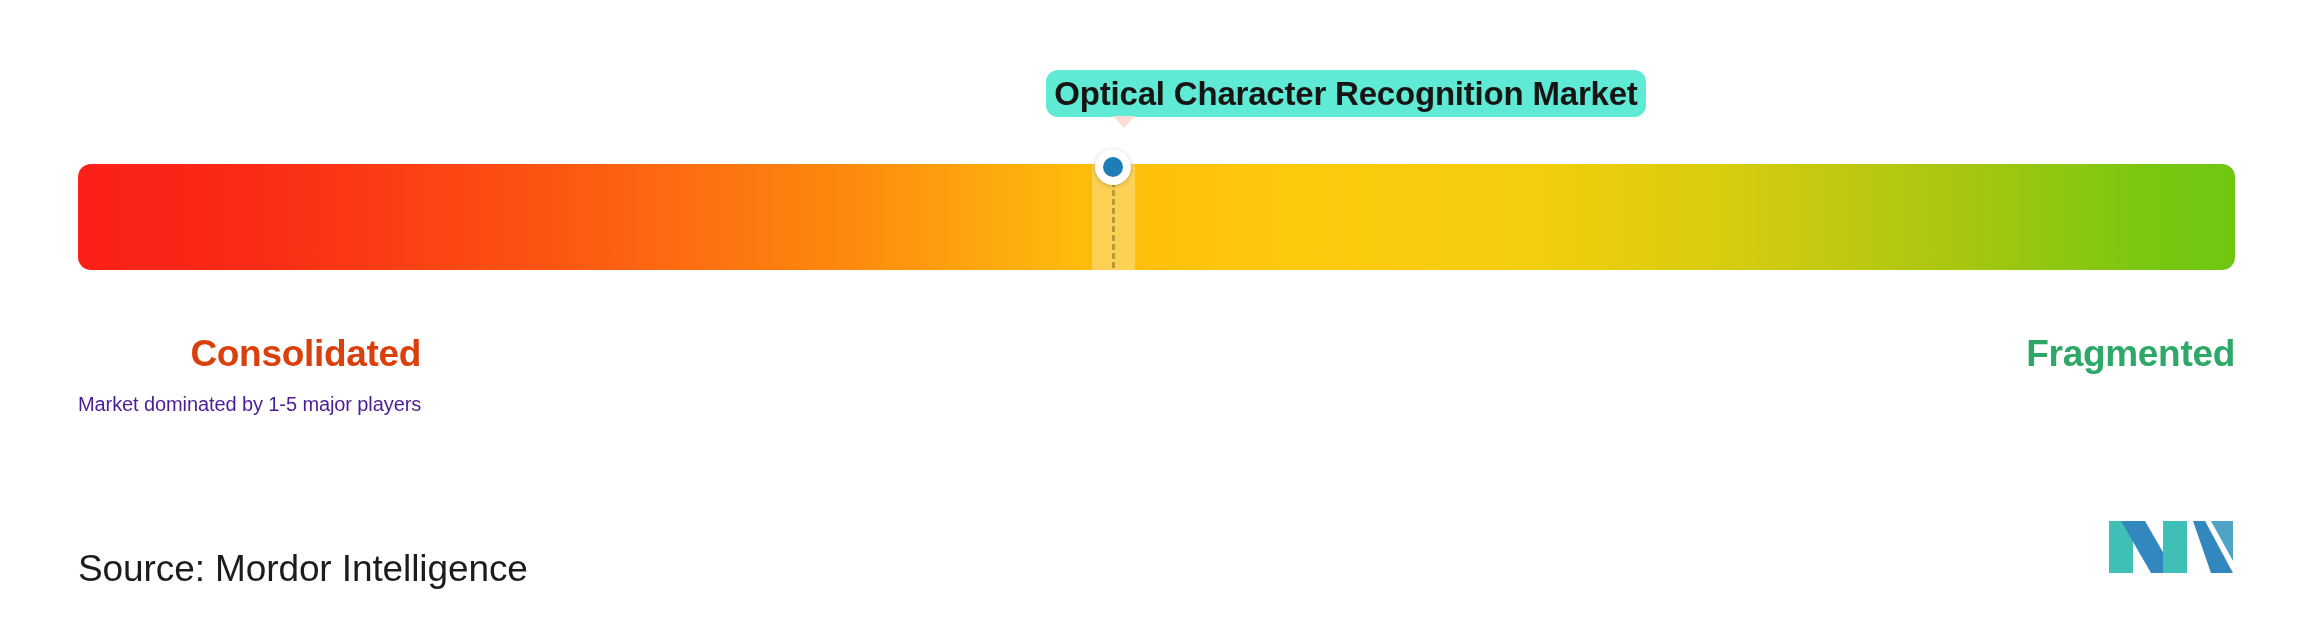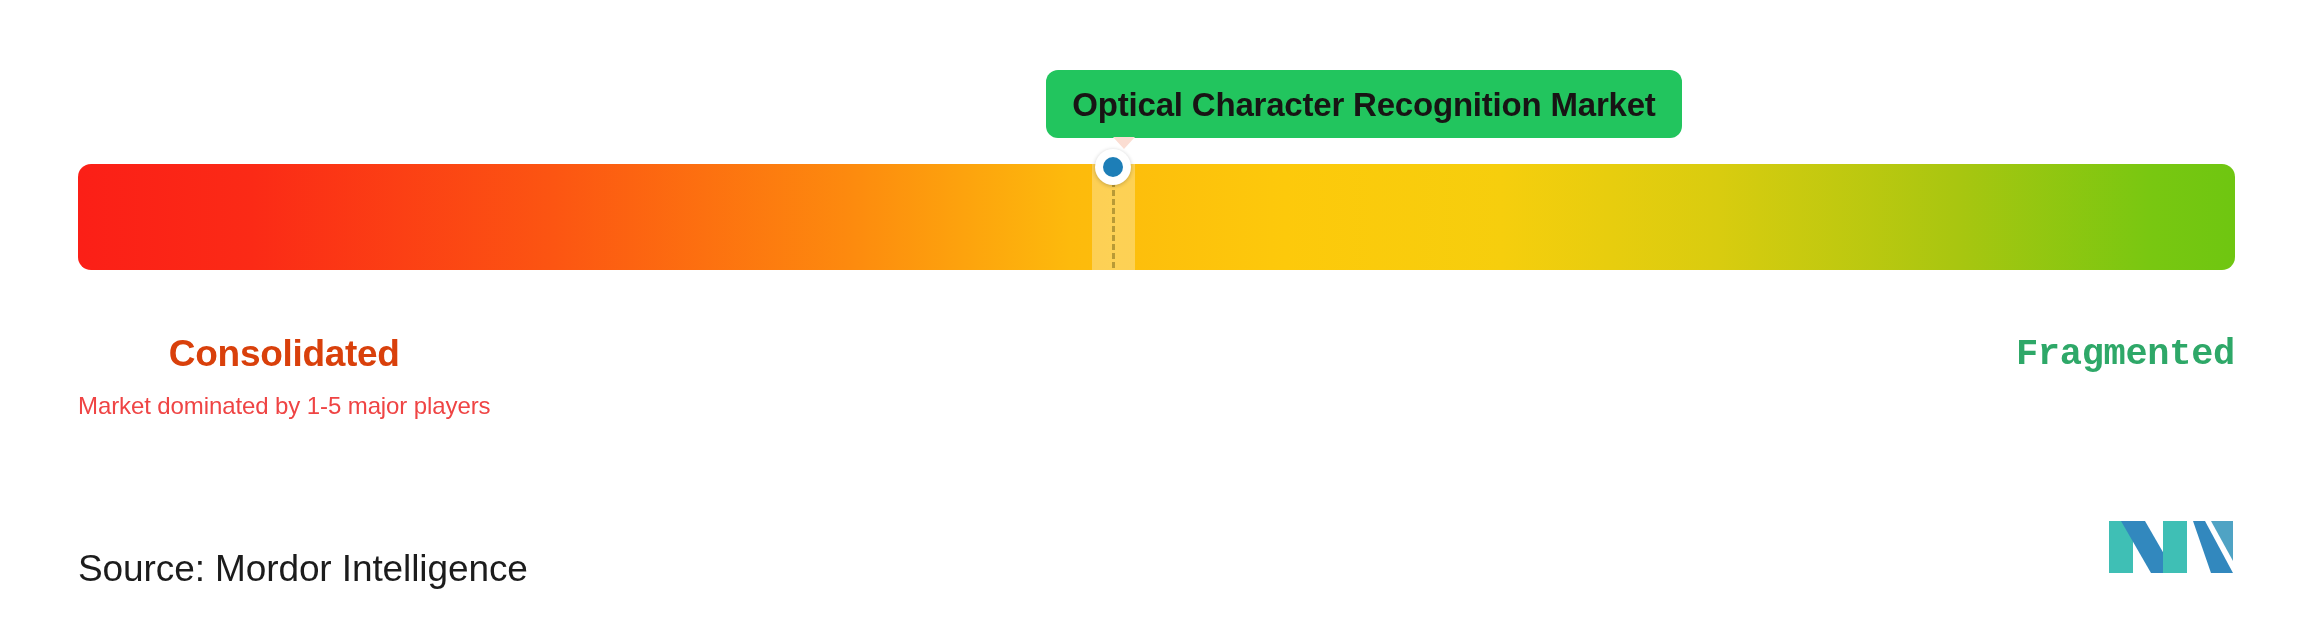--- a/index.html
+++ b/index.html
@@ -19,26 +19,26 @@
   .canvas {
     position: absolute;
     inset: 0;
     background: #ffffff;
   }
 
   
   .marker-callout {
     position: absolute;
     top: 70px;
-    height: 68px;
-    background: #22c55e;
+    height: 47px;
+    background: #5eead4;
     border-radius: 12px;
     display: flex;
     align-items: center;
-    padding: 0 26px;
+    padding: 0 8px;
     box-sizing: border-box;
     white-space: nowrap;
   }
   .marker-callout-label {
     font-size: 33px;
     font-weight: 700;
     color: #181414;
     letter-spacing: -0.2px;
     line-height: 1;
   }
@@ -112,37 +112,37 @@
     height: 20px;
     border-radius: 50%;
     background: #1D7EB7;
   }
 
   
   .end-label {
     position: absolute;
     top: 335px;
   }
-  .end-label.left  { left: 78px;  text-align: center; }
-  .end-label.right { right: 82px; text-align: center; font-family: Liberation Mono, monospace; }
+  .end-label.left  { left: 78px;  text-align: right; }
+  .end-label.right { right: 82px; text-align: center; }
 
   .end-title {
     font-size: 37px;
     font-weight: 700;
     line-height: 1.05;
     letter-spacing: -0.3px;
     margin: 0;
   }
   .end-title.consolidated { color: #D9400B; }
   .end-title.fragmented   { color: #2EA868; }
 
   .end-desc {
-    font-size: 24px;
+    font-size: 20px;
     font-weight: 400;
-    color: #ef4444;
+    color: #4c1d95;
     line-height: 1.1;
     margin: 19px 0 0 0;
     letter-spacing: -0.1px;
   }
 
   
   .source-note {
     position: absolute;
     left: 78px;
     top: 548px;

